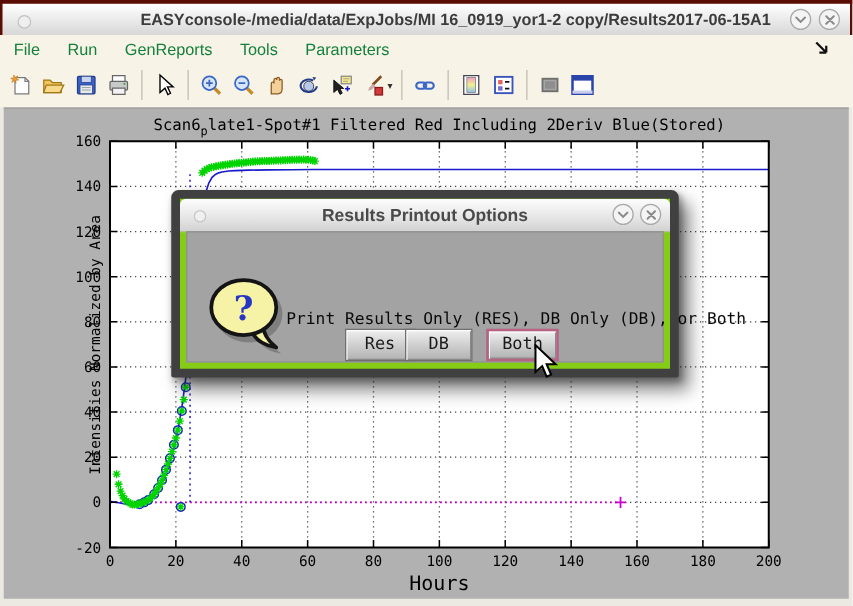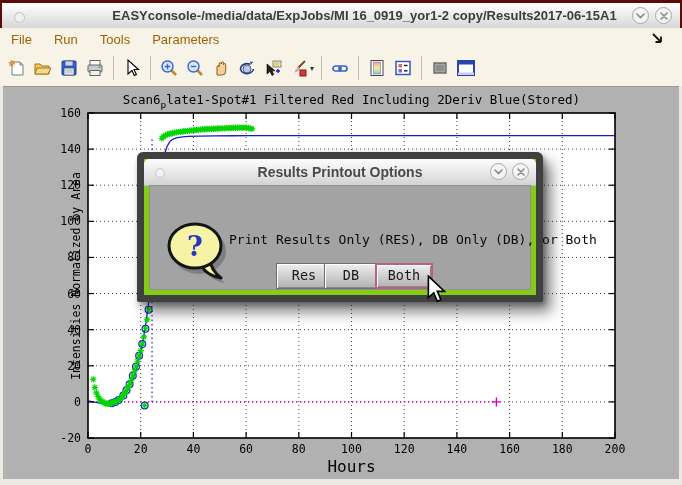--- a/index.html
+++ b/index.html
@@ -15,21 +15,21 @@
     border:1px solid #c2c2c2;background:#efefef;}
   .titlebar .title{flex:1;text-align:center;font-size:13px;font-weight:bold;color:#3c3c3c;
     white-space:nowrap;overflow:hidden;}
   .tb-btns{position:absolute;right:8px;top:4px;display:flex;gap:6px;}
   .circle-btn{width:17px;height:17px;border-radius:50%;border:1.5px solid #a8a8a8;background:#f4f4f4;
     color:#8a8a8a;display:flex;align-items:center;justify-content:center;box-sizing:border-box;}
   .circle-btn svg{display:block;}
 
   
   .menubar{position:absolute;left:0;top:28px;width:682px;height:22px;background:#f7f3e6;
-    display:flex;align-items:center;gap:0;font-size:13px;color:#a16207;}
+    display:flex;align-items:center;gap:0;font-size:13px;color:#15803d;}
   .menu-item{padding:2px 11px;cursor:default;}
   .menu-overflow{position:absolute;right:18px;top:4px;}
 
   
   .toolbar{position:absolute;left:0;top:50px;width:682px;height:36px;background:#f7f3e6;
     display:flex;align-items:center;padding-left:4px;box-sizing:border-box;}
   .tool-btn{width:26px;height:26px;display:flex;align-items:center;justify-content:center;border-radius:3px;}
   .tool-sep{width:1px;height:24px;background:#c0bcae;margin:0 5px;}
   .caret{font-size:8px;color:#333;margin-left:-2px;margin-right:2px;}
 
@@ -49,30 +49,30 @@
   .dialog{position:absolute;left:137px;top:152px;width:406px;height:150px;box-sizing:border-box;
     background:#84cc16;border:7px solid #404040;border-radius:6px 6px 2px 2px;z-index:10;
     box-shadow:8px 10px 14px rgba(25,25,25,.55),2px 3px 5px rgba(25,25,25,.35);}
   .dlg-titlebar{position:relative;height:26px;background:linear-gradient(#fdfdfd,#e7e7e7 55%,#d2d2d2);
     border-radius:5px 5px 0 0;border-bottom:1px solid #bdbdbd;display:flex;align-items:center;}
   .dlg-dot{position:absolute;left:11px;top:9px;width:8px;height:8px;border-radius:50%;
     border:1px solid #c6c6c6;background:#f0f0f0;}
   .dlg-title{flex:1;text-align:center;font-size:14px;font-weight:bold;color:#4a4a4a;}
   .dlg-btns{position:absolute;right:7px;top:4px;display:flex;gap:5px;}
   .dlg-body{position:absolute;left:5px;right:5px;top:26px;bottom:5px;background:#a3a3a3;border:1px solid #8f8f8f;}
-  .dlg-message{position:absolute;left:79px;top:46px;font-family:"DejaVu Sans Mono",monospace;
+  .dlg-message{position:absolute;left:79px;top:62px;font-family:"DejaVu Sans Mono",monospace;
     font-size:13px;font-weight:500;color:#0a0a0a;white-space:nowrap;}
   .dlg-bubble{position:absolute;left:15px;top:33px;}
   .dlg-button{position:absolute;top:104px;height:26px;box-sizing:border-box;
     font-family:"DejaVu Sans Mono",monospace;font-size:13.5px;color:#1a1a1a;text-align:center;
     background:linear-gradient(#efefef,#c9c9c9 60%,#b2b2b2);border:1px solid #6f6f6f;
     box-shadow:inset 1px 1px 0 #ffffff,inset -1px -1px 0 #8a8a8a;line-height:23px;}
   .btn-res{left:112px;width:56px;margin-left:20px;}
   .btn-db{left:180px;width:54px;}
-  .btn-both{left:231px;width:58px;border:2px solid #b76183;box-shadow:inset 1px 1px 0 #ffffff,inset -1px -1px 0 #8a8a8a;line-height:21px;}
+  .btn-both{left:245px;width:58px;border:2px solid #b76183;box-shadow:inset 1px 1px 0 #ffffff,inset -1px -1px 0 #8a8a8a;line-height:21px;}
 
   .cursor{position:absolute;left:426px;top:275px;z-index:20;}
 </style>
 </head>
 <body>
 
 <div class="window">
 
   <div class="titlebar">
     <span class="win-dot"></span>
@@ -87,20 +87,21 @@
         <svg width="8" height="8" viewBox="0 0 8 8">
             <path d="M1 1 L7 7 M7 1 L1 7" stroke="#8a8a8a" stroke-width="1.6" fill="none" stroke-linecap="round"></path>
           </svg>
       </span>
     </div>
   </div>
 
   <div class="menubar">
     <span class="menu-item">File</span>
     <span class="menu-item">Run</span>
+    <span class="menu-item">GenReports</span>
     <span class="menu-item">Tools</span>
     <span class="menu-item">Parameters</span>
     <span class="menu-overflow">
       <svg width="13" height="13" viewBox="0 0 13 13">
           <path d="M2 2 L10 10 M10 10 V4.5 M10 10 H4.5" stroke="#111" stroke-width="1.8" fill="none"></path>
         </svg>
     </span>
   </div>
 
   <div class="toolbar">

